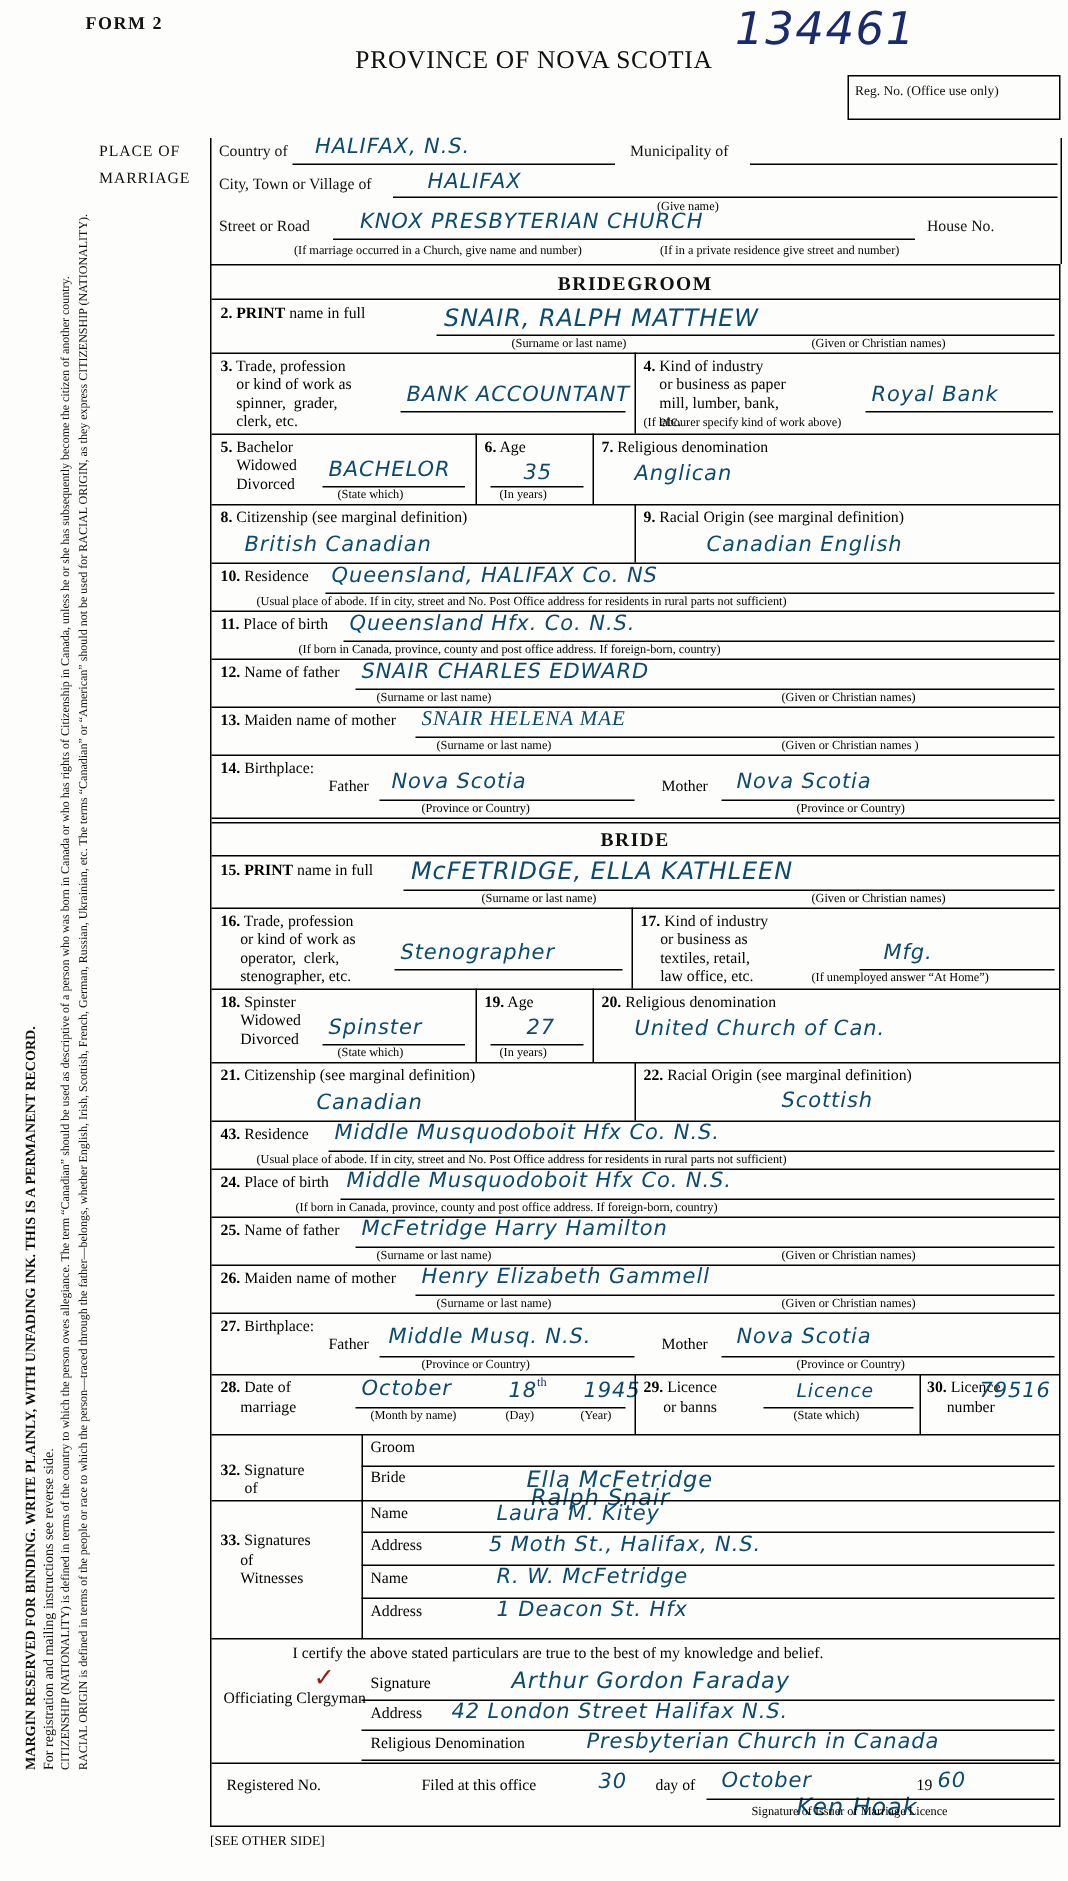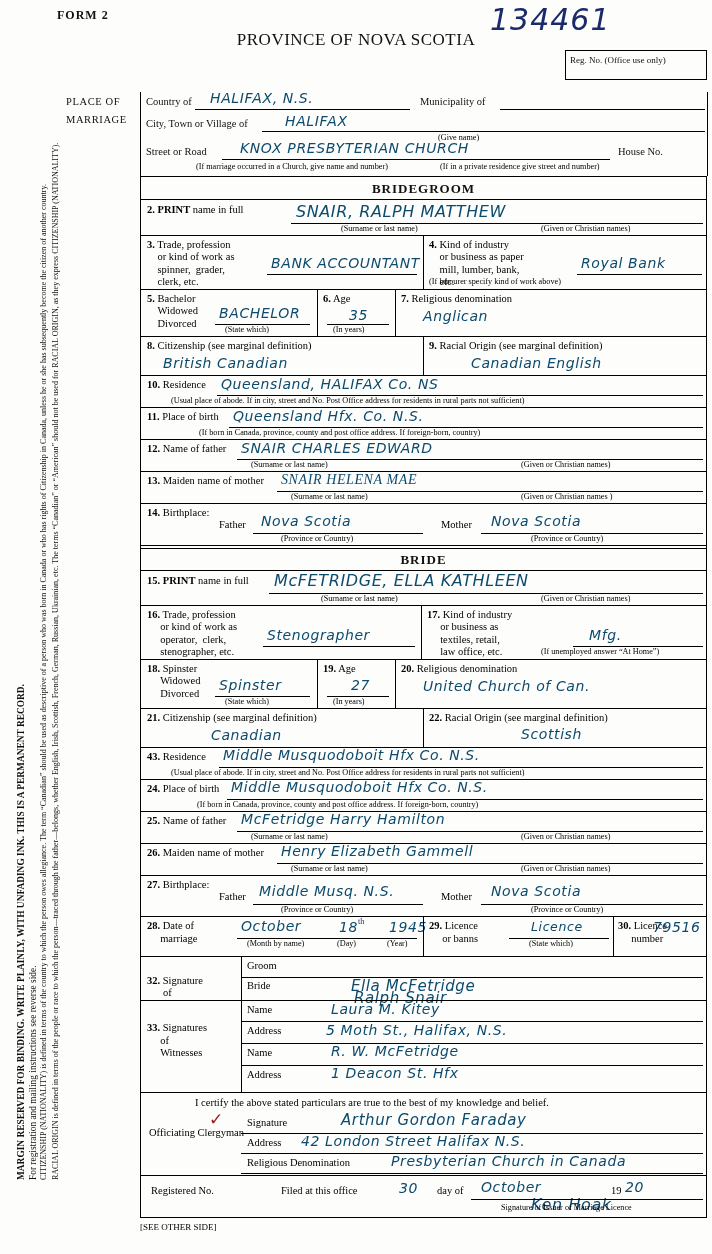--- a/index.html
+++ b/index.html
@@ -330,21 +330,21 @@
     <div class="hw" style="position:absolute;left:250px;top:976px;">Presbyterian Church in Canada</div>
     <div class="line" style="left:100px;top:996px;width:462px;"></div>
     <div class="hr" style="top:998px;"></div>
 
     <div class="lbl" style="position:absolute;left:10px;top:1008px;">Registered No.</div>
     <div class="lbl" style="position:absolute;left:140px;top:1008px;">Filed at this office</div>
     <div class="hw" style="position:absolute;left:258px;top:1003px;">30</div>
     <div class="lbl" style="position:absolute;left:296px;top:1008px;">day of</div>
     <div class="hw" style="position:absolute;left:340px;top:1002px;">October</div>
     <div class="lbl" style="position:absolute;left:470px;top:1008px;">19</div>
-    <div class="hw" style="position:absolute;left:484px;top:1002px;">20</div>
+    <div class="hw" style="position:absolute;left:484px;top:1002px;">60</div>
     <div class="hw" style="position:absolute;left:390px;top:1018px;font-size:16px;">Ken Hoak</div>
     <div class="line" style="left:330px;top:1022px;width:232px;"></div>
     <div class="tiny" style="position:absolute;left:360px;top:1026px;">Signature of Issuer of Marriage Licence</div>
 
   </div>
 
   <div class="lbl" style="position:absolute;left:140px;top:1222px;font-size:9px;">[SEE OTHER SIDE]</div>
 
 </div>
 

